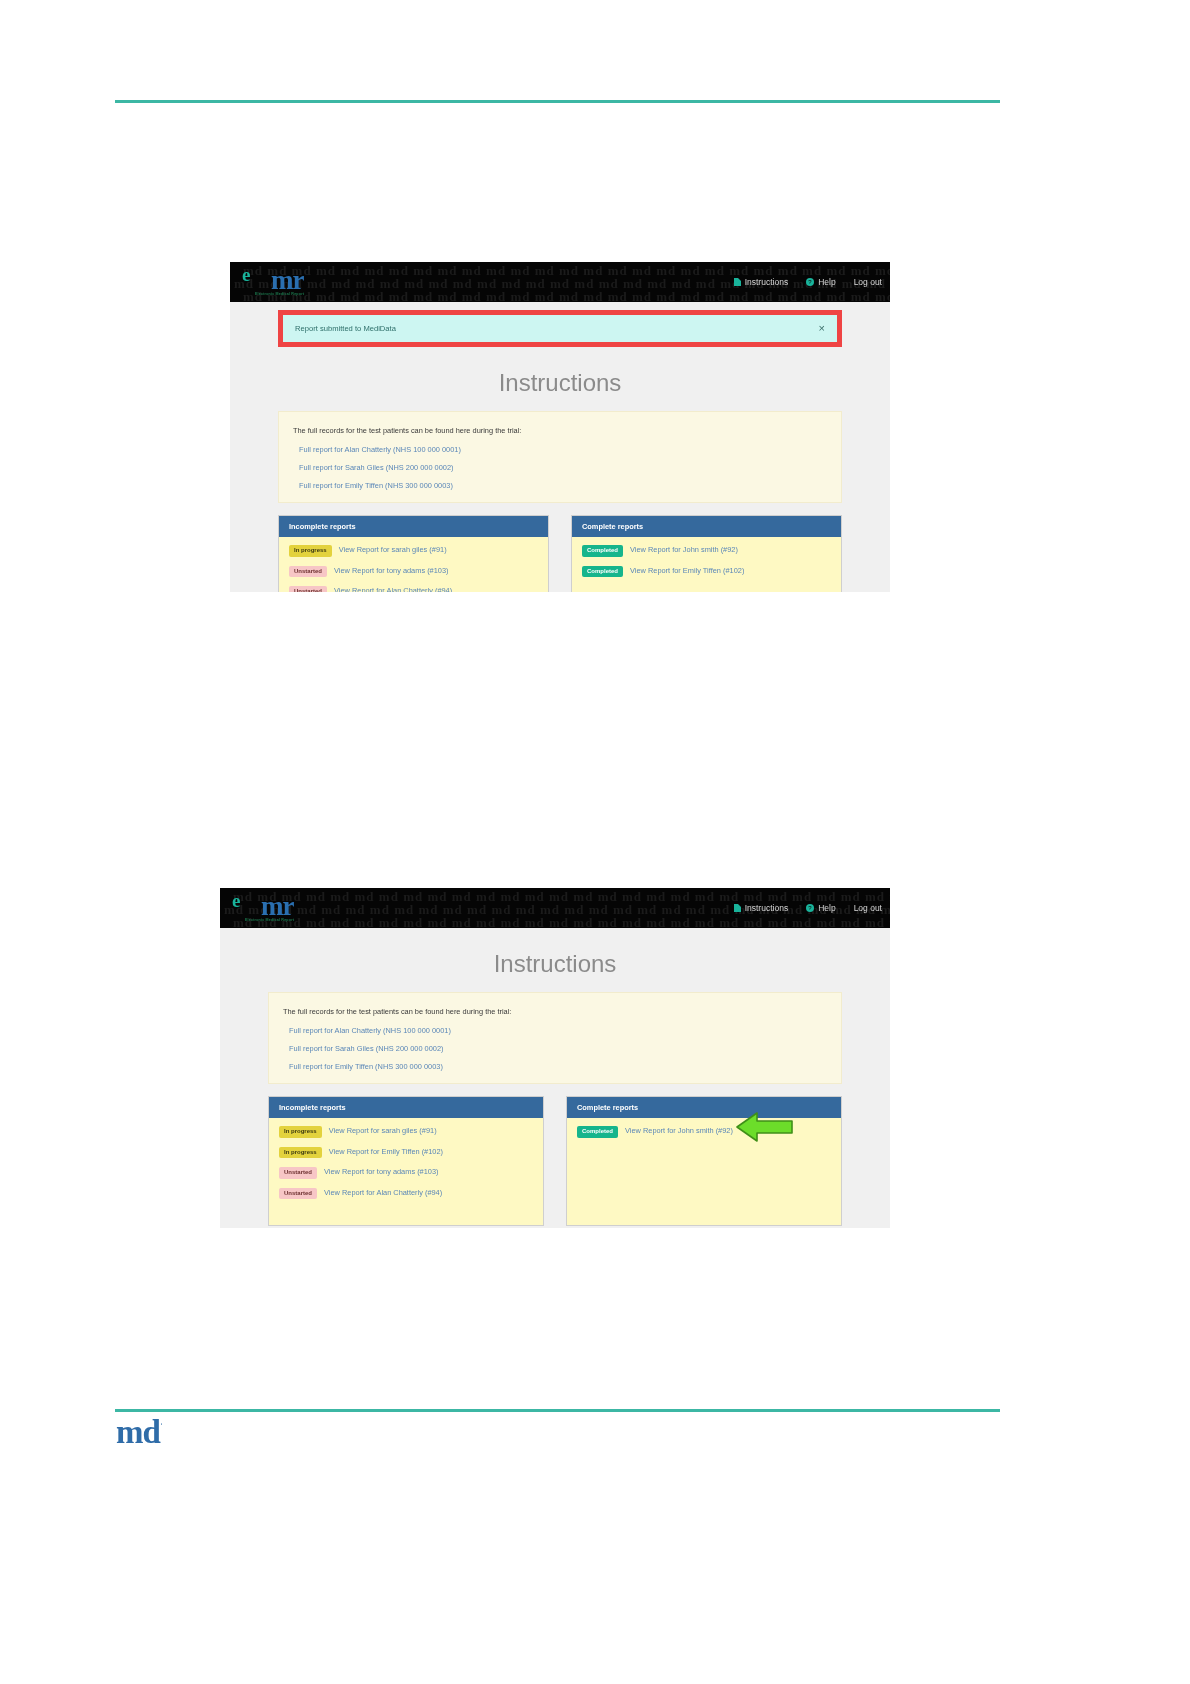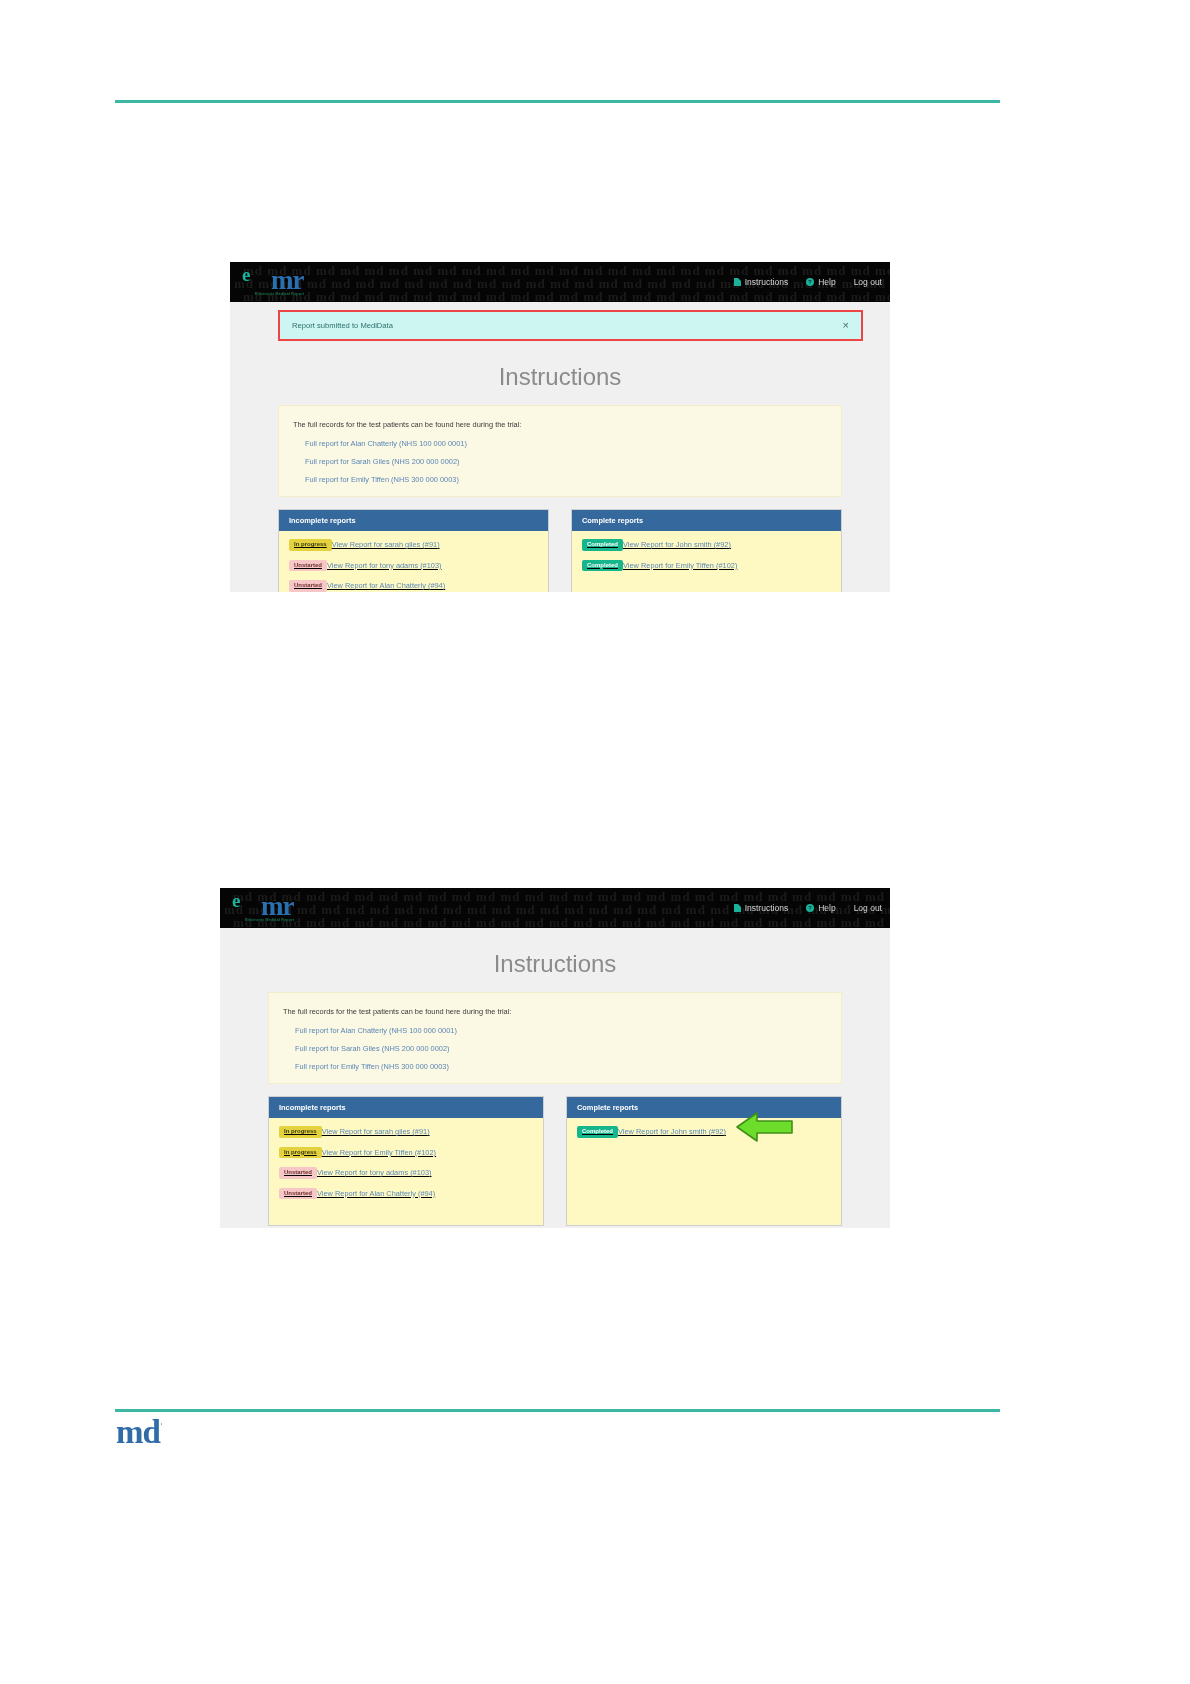--- a/index.html
+++ b/index.html
@@ -42,45 +42,45 @@
   .brand .b3{position:absolute;left:13px;top:29px;font-size:3.6px;color:#1d7a4f;
     letter-spacing:.2px;white-space:nowrap;font-weight:bold;}
   .navlinks{position:absolute;right:8px;top:0;height:40px;display:flex;
     align-items:center;gap:18px;z-index:4;}
   .navlink{color:#d6d6d6;font-size:8.5px;display:flex;align-items:center;gap:4px;
     white-space:nowrap;}
   .navlink .gi{color:#19b39b;display:inline-flex;}
   .navlink .gi svg{display:block;}
 
   
-  .alert{margin:8px 27px 0 48px;background:#cdf6f2;border:2px solid #ef4444;
+  .alert{margin:8px 48px 0 48px;background:#cdf6f2;border:5px solid #ef4444;
      height:27px;display:flex;align-items:center;padding:0 12px;
      justify-content:space-between;}
   .alert-text{font-size:7.6px;color:#2e6f6a;}
   .alert-close{font-size:11px;color:#3b6f6b;line-height:1;cursor:pointer;}
 
   
   h1.title{margin:0;padding:22px 0 14px 0;text-align:center;
     font-weight:normal;font-size:24px;color:#8b8b8b;
     font-family:"Liberation Sans","DejaVu Sans",sans-serif;}
 
   
   .well{margin:0 48px;background:#fbf8e3;border:1px solid #f2eccd;padding:10px 14px 12px 14px;}
   .well p{margin:4px 0 10px 0;font-size:7.4px;color:#3a3a3a;}
   .well a{display:block;font-size:7.4px;color:#5a87b8;text-decoration:none;
-    margin:0 0 9px 12px;}
+    margin:0 0 9px 6px;}
   .well a:last-child{margin-bottom:0;}
 
   
   .panels{display:flex;gap:22px;margin:12px 48px 0 48px;align-items:flex-start;}
   .panel{flex:1;border:1px solid #cfcfcf;background:#fef9c3;}
   .panel-head{background:#35699d;color:#ffffff;font-size:7.4px;font-weight:bold;
      padding:6px 10px;}
   .panel-body{padding:8px 10px 10px 10px;}
-  .rrow{display:flex;align-items:center;margin-bottom:9px;text-decoration:underline;}
+  .rrow{display:flex;gap:7px;margin-bottom:9px;}
   .rrow:last-child{margin-bottom:0;}
   .badge{font-size:6px;font-weight:bold;color:#ffffff;padding:2px 5px;
      border-radius:2px;white-space:nowrap;line-height:1.25;}
   .b-inprogress{background:#e3d23d;color:#3d3a12;}
   .b-unstarted{background:#f7c6c6;color:#6d3030;}
   .b-completed{background:#16b58c;color:#ffffff;}
   .rlink{font-size:7.4px;color:#5a87b8;text-decoration:none;white-space:nowrap;}
 
   .panel-h1{height:126px;}
   .panel-h2{height:128px;}

